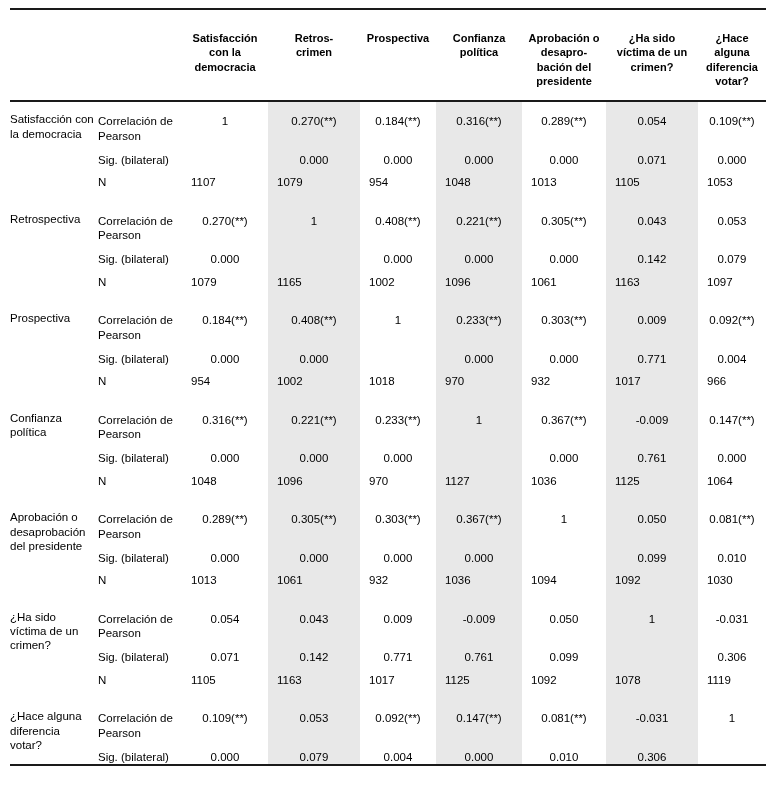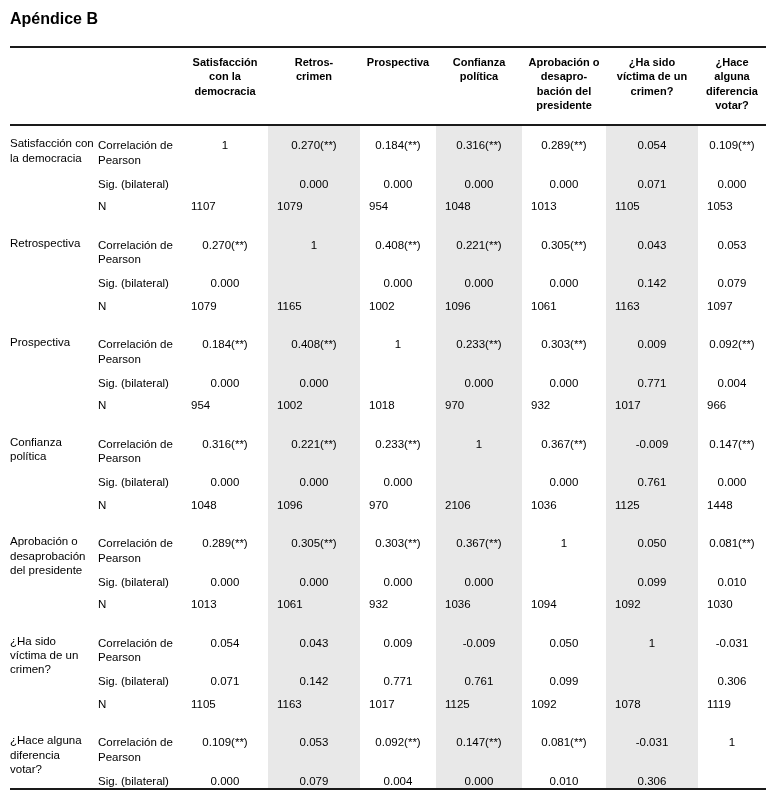--- a/index.html
+++ b/index.html
@@ -24,21 +24,21 @@
     table-layout:fixed;
     width:756px;
     border-top:2px solid #1a1a1a;
     border-bottom:2px solid #1a1a1a;
   }
   thead th{
     font-size:11px;
     font-weight:bold;
     text-align:center;
     vertical-align:top;
-    padding:7px 2px 12px 2px;
+    padding:21px 2px 12px 2px;
     line-height:1.3;
     white-space:pre-line;
     border-bottom:2px solid #1a1a1a;
   }
   tbody td{
     font-size:11.5px;
     vertical-align:top;
     line-height:1.25;
   }
   td.rowlabel{ padding:10px 4px 0 0; }
@@ -47,21 +47,20 @@
   td.nval{ text-align:left; padding:8px 19px 12px 9px; }
   tr.r-pearson td.val, tr.r-pearson td.statlabel{ padding-top:12px; }
   tr.r-sig td{ padding-top:10px; }
   tr.r-n td.statlabel{ padding-top:8px; padding-bottom:12px; }
   .shade{ background:var(--shade, #e8e8e8); }
 </style>
 </head>
 <body>
 
 <div>
-  <h1 class="page-title">Apéndice B</h1>
 
   <table>
     <colgroup>
       <col style="width:88px">
         <col style="width:84px">
       <col style="width:86px">
         <col style="width:92px">
         <col style="width:76px">
       <col style="width:86px">
         <col style="width:84px">
@@ -205,24 +204,24 @@
           <td class="val shade"></td>
           <td class="val">0.000</td>
           <td class="val shade">0.761</td>
           <td class="val">0.000</td>
         </tr>
         <tr class="r-n">
           <td class="statlabel">N</td>
           <td class="nval">1048</td>
           <td class="nval shade">1096</td>
           <td class="nval">970</td>
-          <td class="nval shade">2106</td>
+          <td class="nval shade">1127</td>
           <td class="nval">1036</td>
           <td class="nval shade">1125</td>
-          <td class="nval">1448</td>
+          <td class="nval">1064</td>
         </tr>
         <tr class="r-pearson">
           <td class="rowlabel" rowspan="3">Aprobación o desaprobación del presidente</td>
           <td class="statlabel">Correlación de Pearson</td>
           <td class="val">0.289(**)</td>
           <td class="val shade">0.305(**)</td>
           <td class="val">0.303(**)</td>
           <td class="val shade">0.367(**)</td>
           <td class="val">1</td>
           <td class="val shade">0.050</td>

